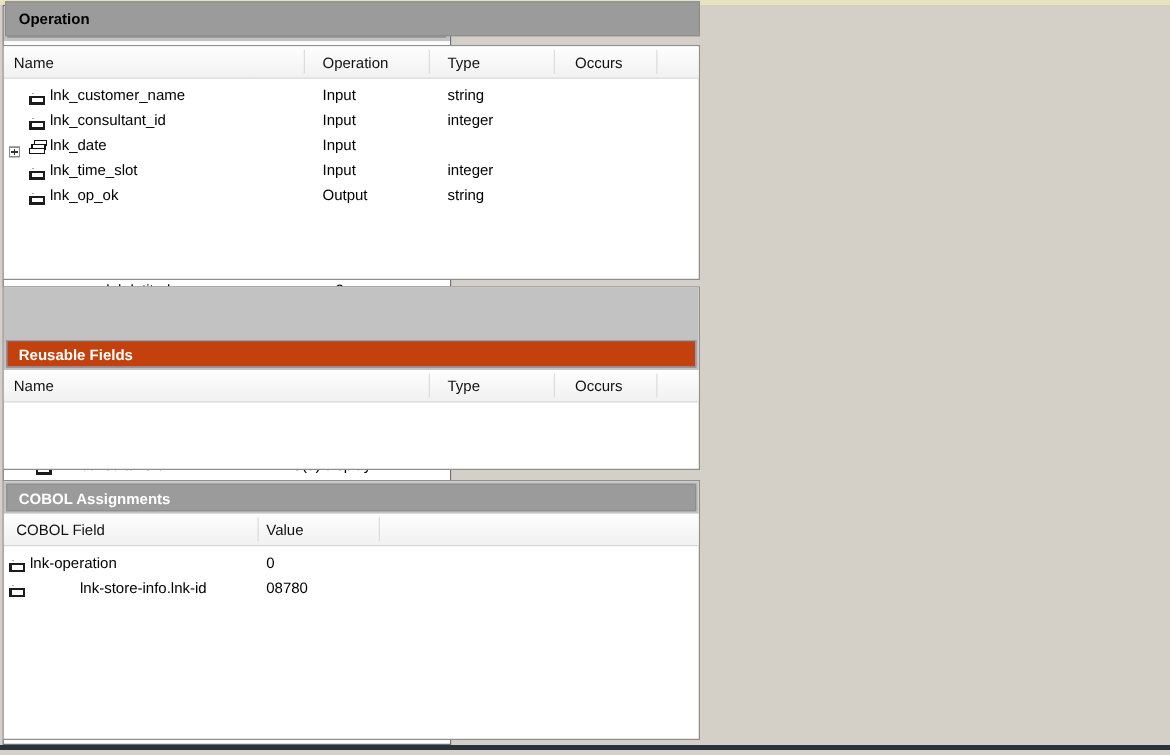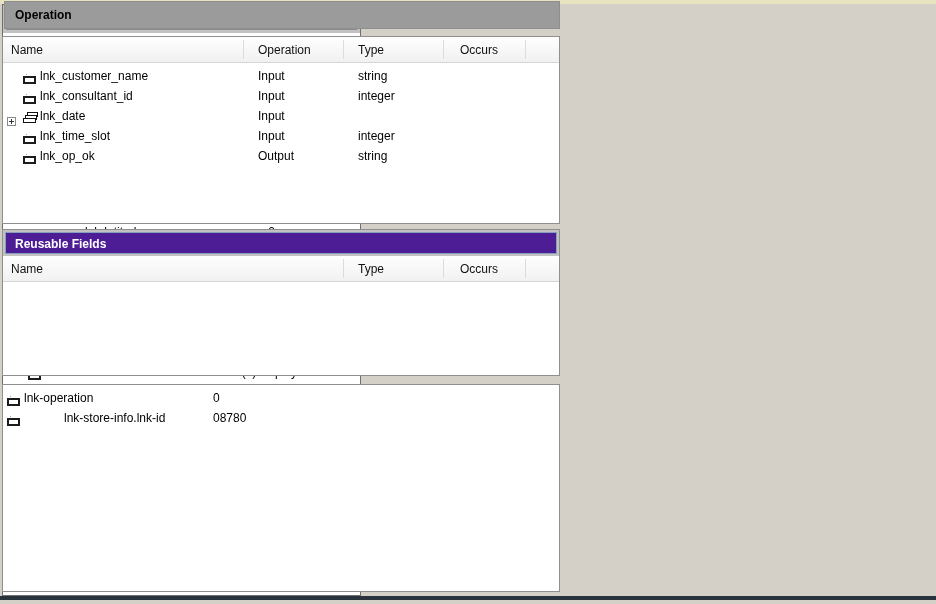--- a/index.html
+++ b/index.html
@@ -17,21 +17,21 @@
   #left-panel { left:2px; top:4px; width:359px; height:592px; overflow:hidden; }
   #right-panel { left:369px; top:4px; width:563px; height:592px; }
 
   .chrome { background:#C2C2C2; padding:3px; }
   .chrome.tight { padding:2px; }
   .bar {
     height:22px; line-height:22px; background:#9B9B9B; color:#fff;
     font-weight:bold; padding-left:9px; white-space:nowrap; overflow:hidden;
     border:1px solid #8E8E8E;
   }
-  .bar.blue { background:#4c1d95; border-color:#86A0BD; }
+  .bar.blue { background:#c2410c; border-color:#86A0BD;margin-top:40px; }
 
   .colhead {
     position:relative; height:26px;
     background:linear-gradient(#FEFEFE,#F1F1F1);
     border-bottom:1px solid #D6D6D6;
   }
   .hlabel { position:absolute; top:6px; color:#111; white-space:nowrap; }
   .vsep { position:absolute; top:3px; bottom:3px; width:1px; background:#DCDCDC; }
 
   .rows { position:relative; padding-top:3px; }
@@ -399,20 +399,31 @@
       <span class="hlabel" style="left:355px">Type</span>
       <span class="hlabel" style="left:457px">Occurs</span>
       <i class="vsep" style="left:340px"></i>
       <i class="vsep" style="left:440px"></i>
       <i class="vsep" style="left:522px"></i>
     </div>
     <div class="rows" id="ru-rows"></div>
   </div>
 
   <div class="sub" id="sub-cobol">
+    <div class="chrome tight">
+      <div class="bar">
+        <span>COBOL Assignments</span>
+      </div>
+    </div>
+    <div class="colhead">
+      <span class="hlabel" style="left:10px">COBOL Field</span>
+      <span class="hlabel" style="left:210px">Value</span>
+      <i class="vsep" style="left:203px"></i>
+      <i class="vsep" style="left:300px"></i>
+    </div>
     <div class="rows" id="ca-rows">
         <div class="trow">
           <span class="icell" style="left:4px;top:5px"><svg width="14" height="11" viewBox="0 0 14 11" shape-rendering="crispEdges">
               <rect x="2.5" y="0" width="1.5" height="1" fill="#A9A9A9"></rect>
               <rect x="1.3" y="3.3" width="11" height="5.4" fill="#fff" stroke="#1c1c1c" stroke-width="1.8"></rect>
             </svg></span>
           <span class="cell" style="left: 21px;">lnk-operation</span>
           <span class="cell" style="left: 210px;">0</span>
         </div>
         <div class="trow">

